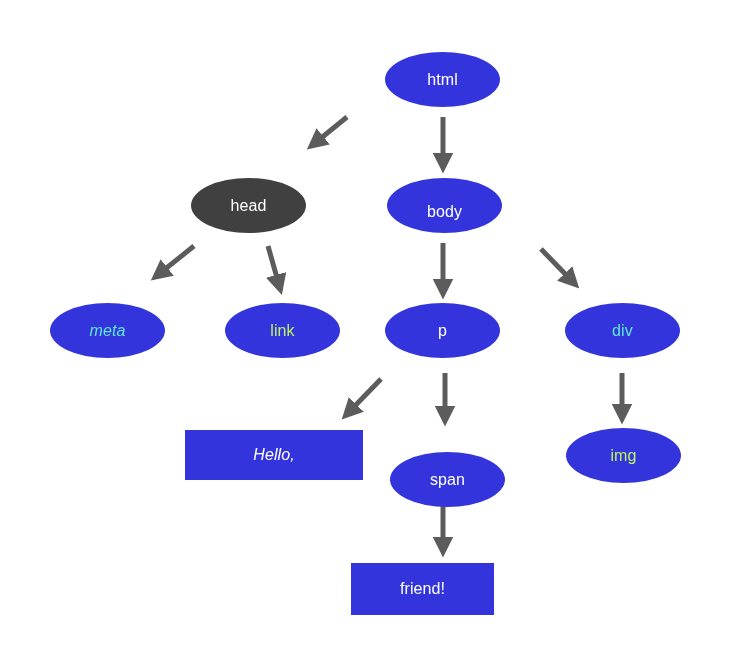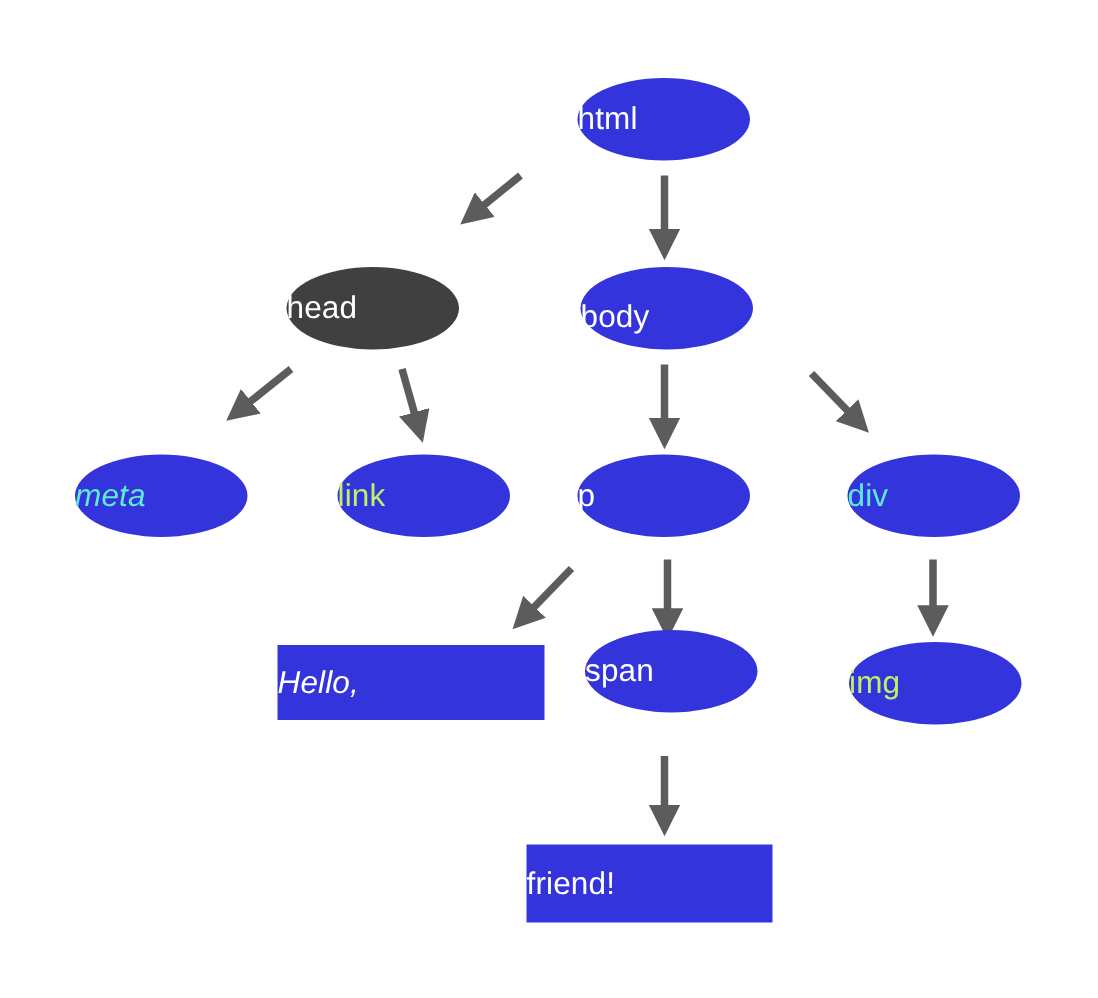--- a/index.html
+++ b/index.html
@@ -19,23 +19,23 @@
     position: absolute;
     left: 0;
     top: 0;
     width: 732px;
     height: 665px;
   }
   .node {
     position: absolute;
     display: flex;
     align-items: center;
-    justify-content: flex-start;
+    justify-content: center;
     color: #ffffff;
-    font-size: 21px;
+    font-size: 16px;
     line-height: 1;
     letter-spacing: 0.1px;
     box-sizing: border-box;
     user-select: none;
   }
   .node.ellipse {
     border-radius: 50%;
   }
   .node.rect {
     border-radius: 0;
@@ -96,24 +96,24 @@
       </div>
       <div class="node ellipse" style="left: 385px; top: 303px; width: 115px; height: 55px; background: rgb(52, 52, 221);">
         <span class="node-label" style="color: rgb(255, 255, 255);">p</span>
       </div>
       <div class="node ellipse" style="left: 565px; top: 303px; width: 115px; height: 55px; background: rgb(52, 52, 221);">
         <span class="node-label" style="color: #5eead4;">div</span>
       </div>
       <div class="node rect" style="left: 185px; top: 430px; width: 178px; height: 50px; background: rgb(52, 52, 221);">
         <span class="node-label" style="color: rgb(255, 255, 255); font-style: italic;">Hello,</span>
       </div>
-      <div class="node ellipse" style="left: 390px; top: 420px; width: 115px; height: 55px; background: rgb(52, 52, 221);">
+      <div class="node ellipse" style="left: 390px; top: 452px; width: 115px; height: 55px; background: rgb(52, 52, 221);">
         <span class="node-label" style="color: rgb(255, 255, 255);">span</span>
       </div>
       <div class="node ellipse" style="left: 566px; top: 428px; width: 115px; height: 55px; background: rgb(52, 52, 221);">
         <span class="node-label" style="color: #bef264;">img</span>
       </div>
-      <div class="node rect" style="left: 351px; top: 563px; width: 164px; height: 52px; background: rgb(52, 52, 221);">
+      <div class="node rect" style="left: 351px; top: 563px; width: 143px; height: 52px; background: rgb(52, 52, 221);">
         <span class="node-label" style="color: rgb(255, 255, 255);">friend!</span>
       </div>
     </div>
 
 </div>
 
 </body></html>

